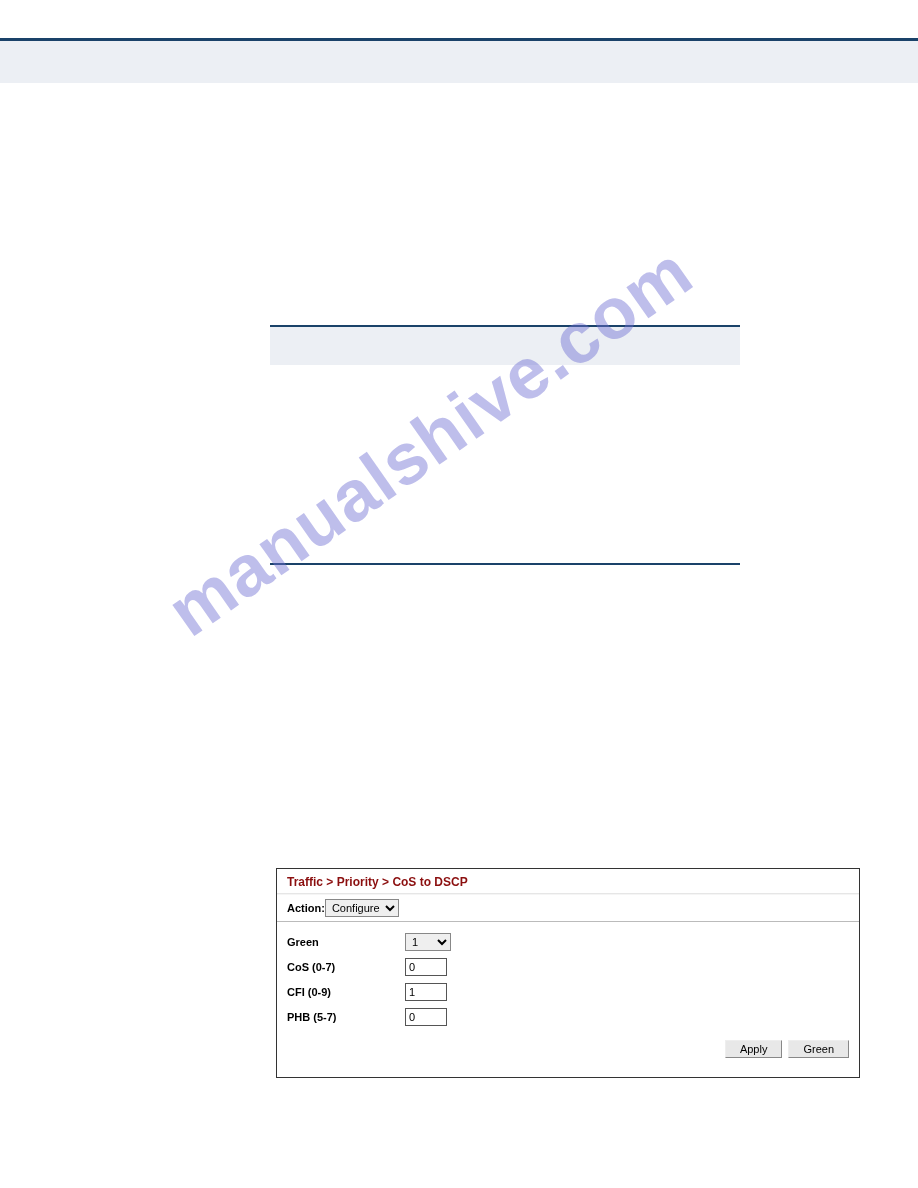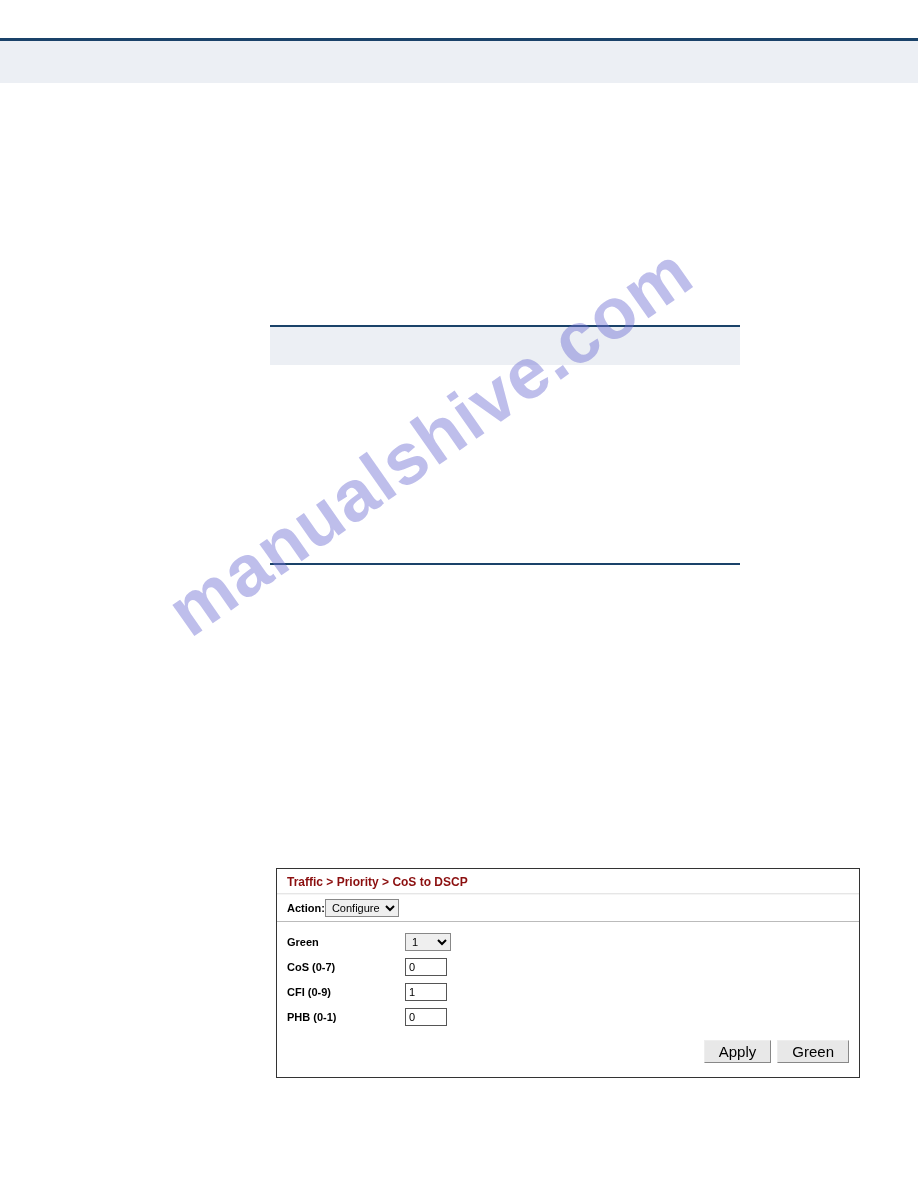--- a/index.html
+++ b/index.html
@@ -119,21 +119,21 @@
     background: #fff;
   }
   .button-row {
     display: flex;
     justify-content: flex-end;
     gap: 6px;
     padding: 8px 10px 10px;
   }
   .btn {
     font-family: inherit;
-    font-size: 15px;
+    font-size: 11px;
     padding: 2px 14px;
     background: #e8e8e8;
     border: 1px solid #888;
     border-top-color: #eee;
     border-left-color: #eee;
     cursor: pointer;
   }
 </style>
 </head>
 <body>
@@ -170,21 +170,21 @@
     </div>
     <div class="form-row">
       <span class="lbl">CoS (0-7)</span>
       <input class="input-ctl" value="0" style="">
     </div>
     <div class="form-row">
       <span class="lbl">CFI (0-9)</span>
       <input class="input-ctl" value="1" style="">
     </div>
     <div class="form-row">
-      <span class="lbl">PHB (0-1)</span>
+      <span class="lbl">PHB (5-7)</span>
       <input class="input-ctl" value="0" style="">
     </div>
   </div>
 
   <div class="button-row">
     <button class="btn">Apply</button>
     <button class="btn">Green</button>
   </div>
 </div>
 

